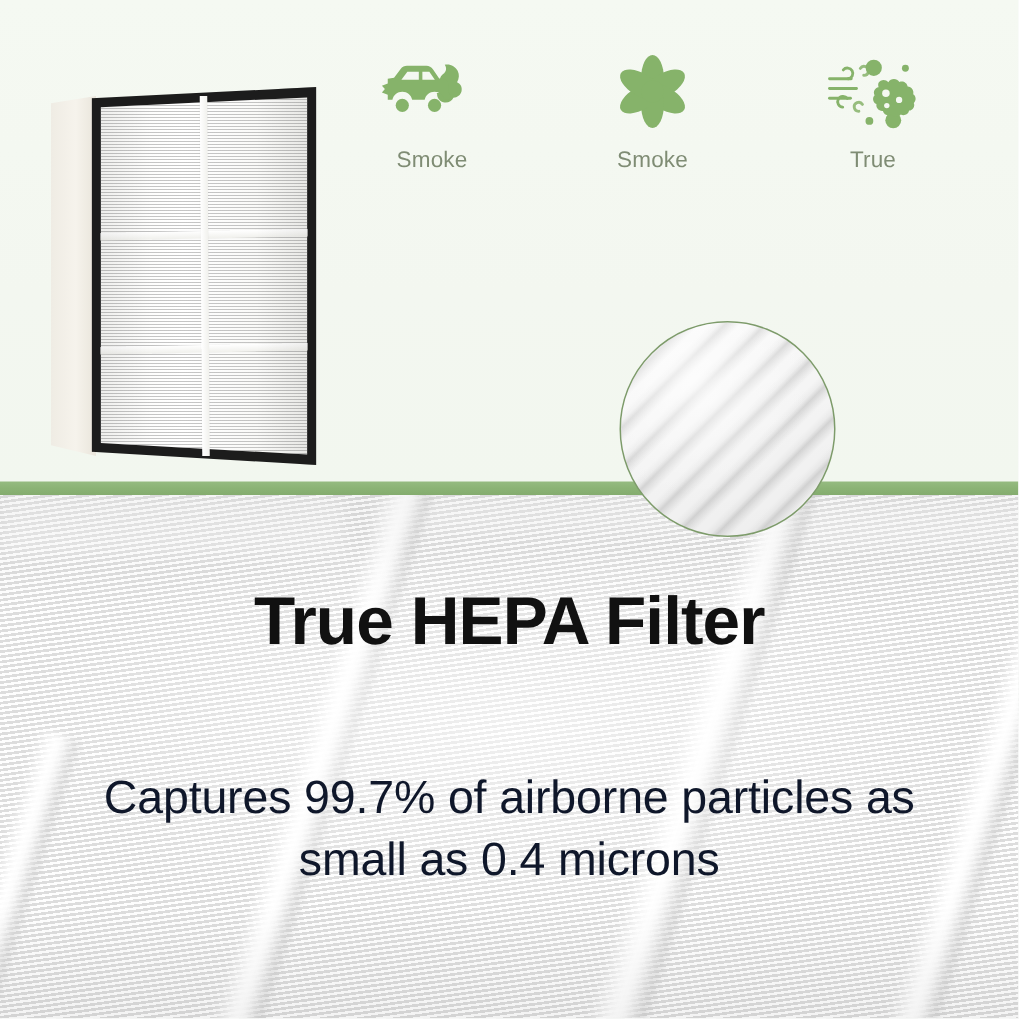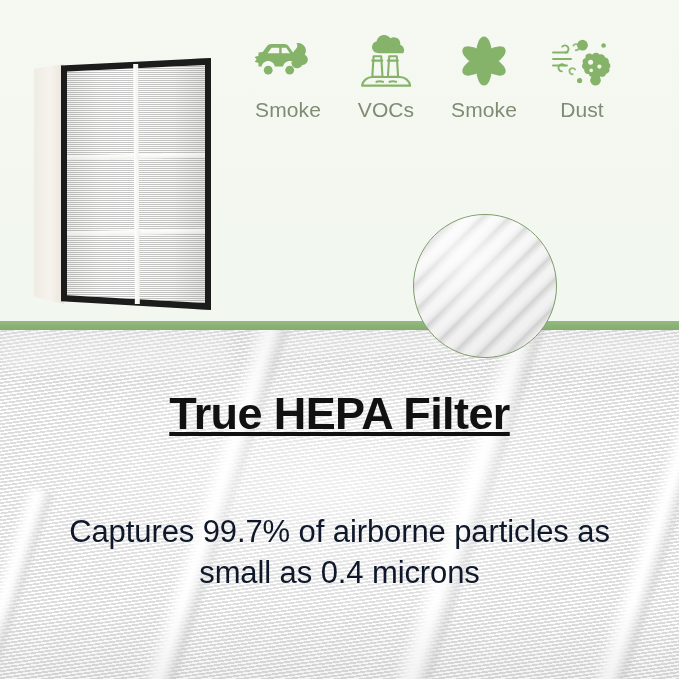--- a/index.html
+++ b/index.html
@@ -117,21 +117,21 @@
     align-items: center;
   }
   .pollutant .glyph {
     height: 62px;
     display: flex;
     align-items: center;
     justify-content: center;
   }
   .pollutant .plabel {
     margin-top: 6px;
-    font-size: 21px;
+    font-size: 15px;
     color: #7f8c74;
     letter-spacing: 0.1px;
     white-space: nowrap;
   }
 
   
   #closeup {
     position: absolute;
     left: 413px;
     top: 214px;
@@ -219,21 +219,20 @@
     position: absolute;
     left: 0;
     top: 388px;
     width: 679px;
     text-align: center;
     font-size: 45px;
     font-weight: bold;
     color: #111111;
     letter-spacing: -0.6px;
     z-index: 8;
-    text-decoration: underline;
   }
   #subtitle {
     position: absolute;
     left: 0;
     top: 512px;
     width: 679px;
     text-align: center;
     font-size: 31px;
     font-weight: normal;
     color: #0f172a;
@@ -271,37 +270,20 @@
               <circle cx="17.2" cy="35.2" r="4.4"></circle>
               <circle cx="38.7" cy="35.2" r="4.4"></circle>
             </g>
             <path d="M20.6 12.8h7.6v5.4H16.6z" fill="#f4f8f1"></path>
             <path d="M30.6 12.8h4.6l3.7 5.4h-8.3z" fill="#f4f8f1"></path>
           </svg>
         </div>
         <div class="plabel">Smoke</div>
       </div>
 
-      <div class="pollutant">
-        <div class="glyph">
-          <svg width="60" height="58" viewBox="0 0 60 58">
-            <g fill="#86b36a">
-              <path d="M22 21c-3.3 0-6-2.6-6-5.9 0-2.8 2-5.2 4.7-5.8.5-3.6 3.7-6.3 7.5-6.3 2.6 0 4.9 1.3 6.2 3.2 1-.6 2.1-.9 3.4-.9 3.6 0 6.5 2.8 6.5 6.3 0 .4 0 .8-.1 1.2 2.3.8 3.9 2.9 3.9 5.4 0 1.1-.3 2.1-.9 3H22z"></path>
-            </g>
-            <g fill="none" stroke="#86b36a" stroke-width="2.1" stroke-linejoin="round" stroke-linecap="round">
-              <path d="M17.6 24.3h7.6l1.3 20.5H16.3z"></path>
-              <path d="M33.2 24.3h7.6l1.3 20.5H31.9z"></path>
-              <path d="M16.2 28.6h10.1M31.8 28.6h10.1"></path>
-              <path d="M6 53.6c1-5 5.2-8.6 10.3-8.6h27.6c5 0 9.3 3.6 10.3 8.6z"></path>
-              <path d="M20.5 49.8c2.1-.7 4.4-.7 6.5 0M33.5 49.8c2.1-.7 4.4-.7 6.5 0"></path>
-            </g>
-          </svg>
-        </div>
-        <div class="plabel">VOCs</div>
-      </div>
 
       <div class="pollutant">
         <div class="glyph">
           <svg width="54" height="54" viewBox="0 0 54 54">
             <g fill="#86b36a">
               <g transform="translate(27,27)">
                 <ellipse rx="7.6" ry="15.4" cy="-9"></ellipse>
                 <ellipse rx="7.6" ry="15.4" cy="-9" transform="rotate(60)"></ellipse>
                 <ellipse rx="7.6" ry="15.4" cy="-9" transform="rotate(120)"></ellipse>
                 <ellipse rx="7.6" ry="15.4" cy="-9" transform="rotate(180)"></ellipse>
@@ -334,21 +316,21 @@
               <circle cx="46.5" cy="48.2" r="5.3"></circle>
               <path d="M36.6 23.4c1.4-2.4 4.8-2.7 6.6-.6 1.6-2.8 5.7-2.9 7.4-.2 2.4-1 5.1.5 5.5 3 2.6.2 4.4 2.7 3.7 5.2 2 1.3 2.2 4.2.4 5.8 1 2.3-.6 4.9-3.1 5.1-.5 2.5-3.3 3.9-5.6 2.7-1.5 2.1-4.6 2.1-6.1-.1-2.2 1.5-5.2.3-5.8-2.3-2.6.3-4.8-2-4.3-4.6-2.4-1-3-4.1-1.2-5.9-1.3-2.2.1-5.1 2.6-5.4a4.2 4.2 0 0 1-.1-2.7z"></path>
             </g>
             <g fill="#f4f8f1">
               <circle cx="41.6" cy="30.2" r="2.5"></circle>
               <circle cx="50.4" cy="34.6" r="2.1"></circle>
               <circle cx="42.2" cy="38.4" r="1.8"></circle>
             </g>
           </svg>
         </div>
-        <div class="plabel">Dust</div>
+        <div class="plabel">True</div>
       </div>
 
     </div>
   </div>
 
   <div id="closeup">
     <div class="cu-shade"></div>
   </div>
 
   <div id="divider"></div>

